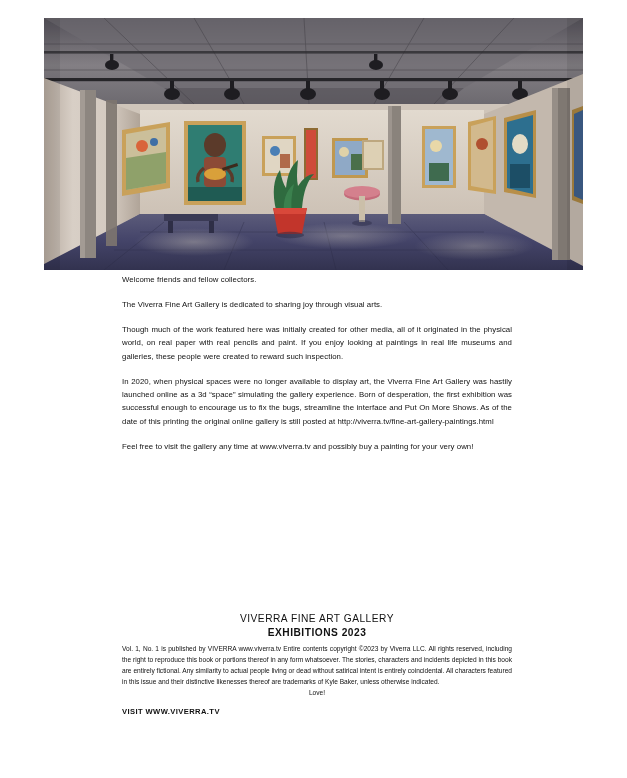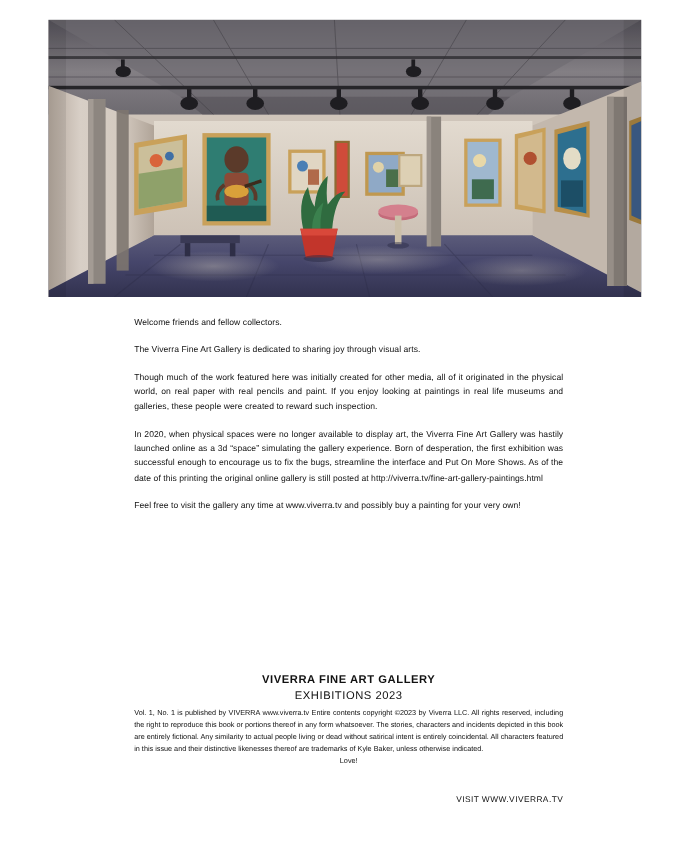--- a/index.html
+++ b/index.html
@@ -30,21 +30,21 @@
     height: 252px;
     overflow: hidden;
     background: #6b6b72;
   }
   .art-svg { display: block; width: 100%; height: 100%; }
 
   
   .body-copy {
     position: absolute;
     left: 122px;
-    top: 286px;
+    top: 273px;
     width: 390px;
     font-size: 7.8px;
     line-height: 1.72;
     color: #111111;
     text-align: justify;
     letter-spacing: 0.05px;
   }
   .body-copy p {
     margin: 0 0 11.5px 0;
   }
@@ -52,47 +52,47 @@
   
   .colophon {
     position: absolute;
     left: 122px;
     top: 612px;
     width: 390px;
     text-align: center;
   }
   .colophon-title {
     font-size: 10.2px;
-    font-weight: bold;
+    font-weight: normal;
     letter-spacing: 0.5px;
     line-height: 1.35;
   }
   .colophon-sub {
     font-size: 10.2px;
-    font-weight: normal;
+    font-weight: bold;
     letter-spacing: 0.5px;
     line-height: 1.35;
     margin-bottom: 3px;
   }
   .fine-print {
     font-size: 6.6px;
     line-height: 1.68;
     text-align: justify;
     color: #111111;
   }
   .fine-print .love {
     display: block;
     text-align: center;
   }
   .visit {
-    margin-top: 24px;
+    margin-top: 9px;
     font-size: 7.6px;
-    font-weight: normal;
+    font-weight: bold;
     letter-spacing: 0.4px;
-    text-align: right;
+    text-align: left;
   }
 </style>
 </head>
 <body>
 
 <div class="page">
 
   <div class="artwork">
     <svg class="art-svg" viewBox="0 0 539 252" preserveAspectRatio="none">
       <defs>

